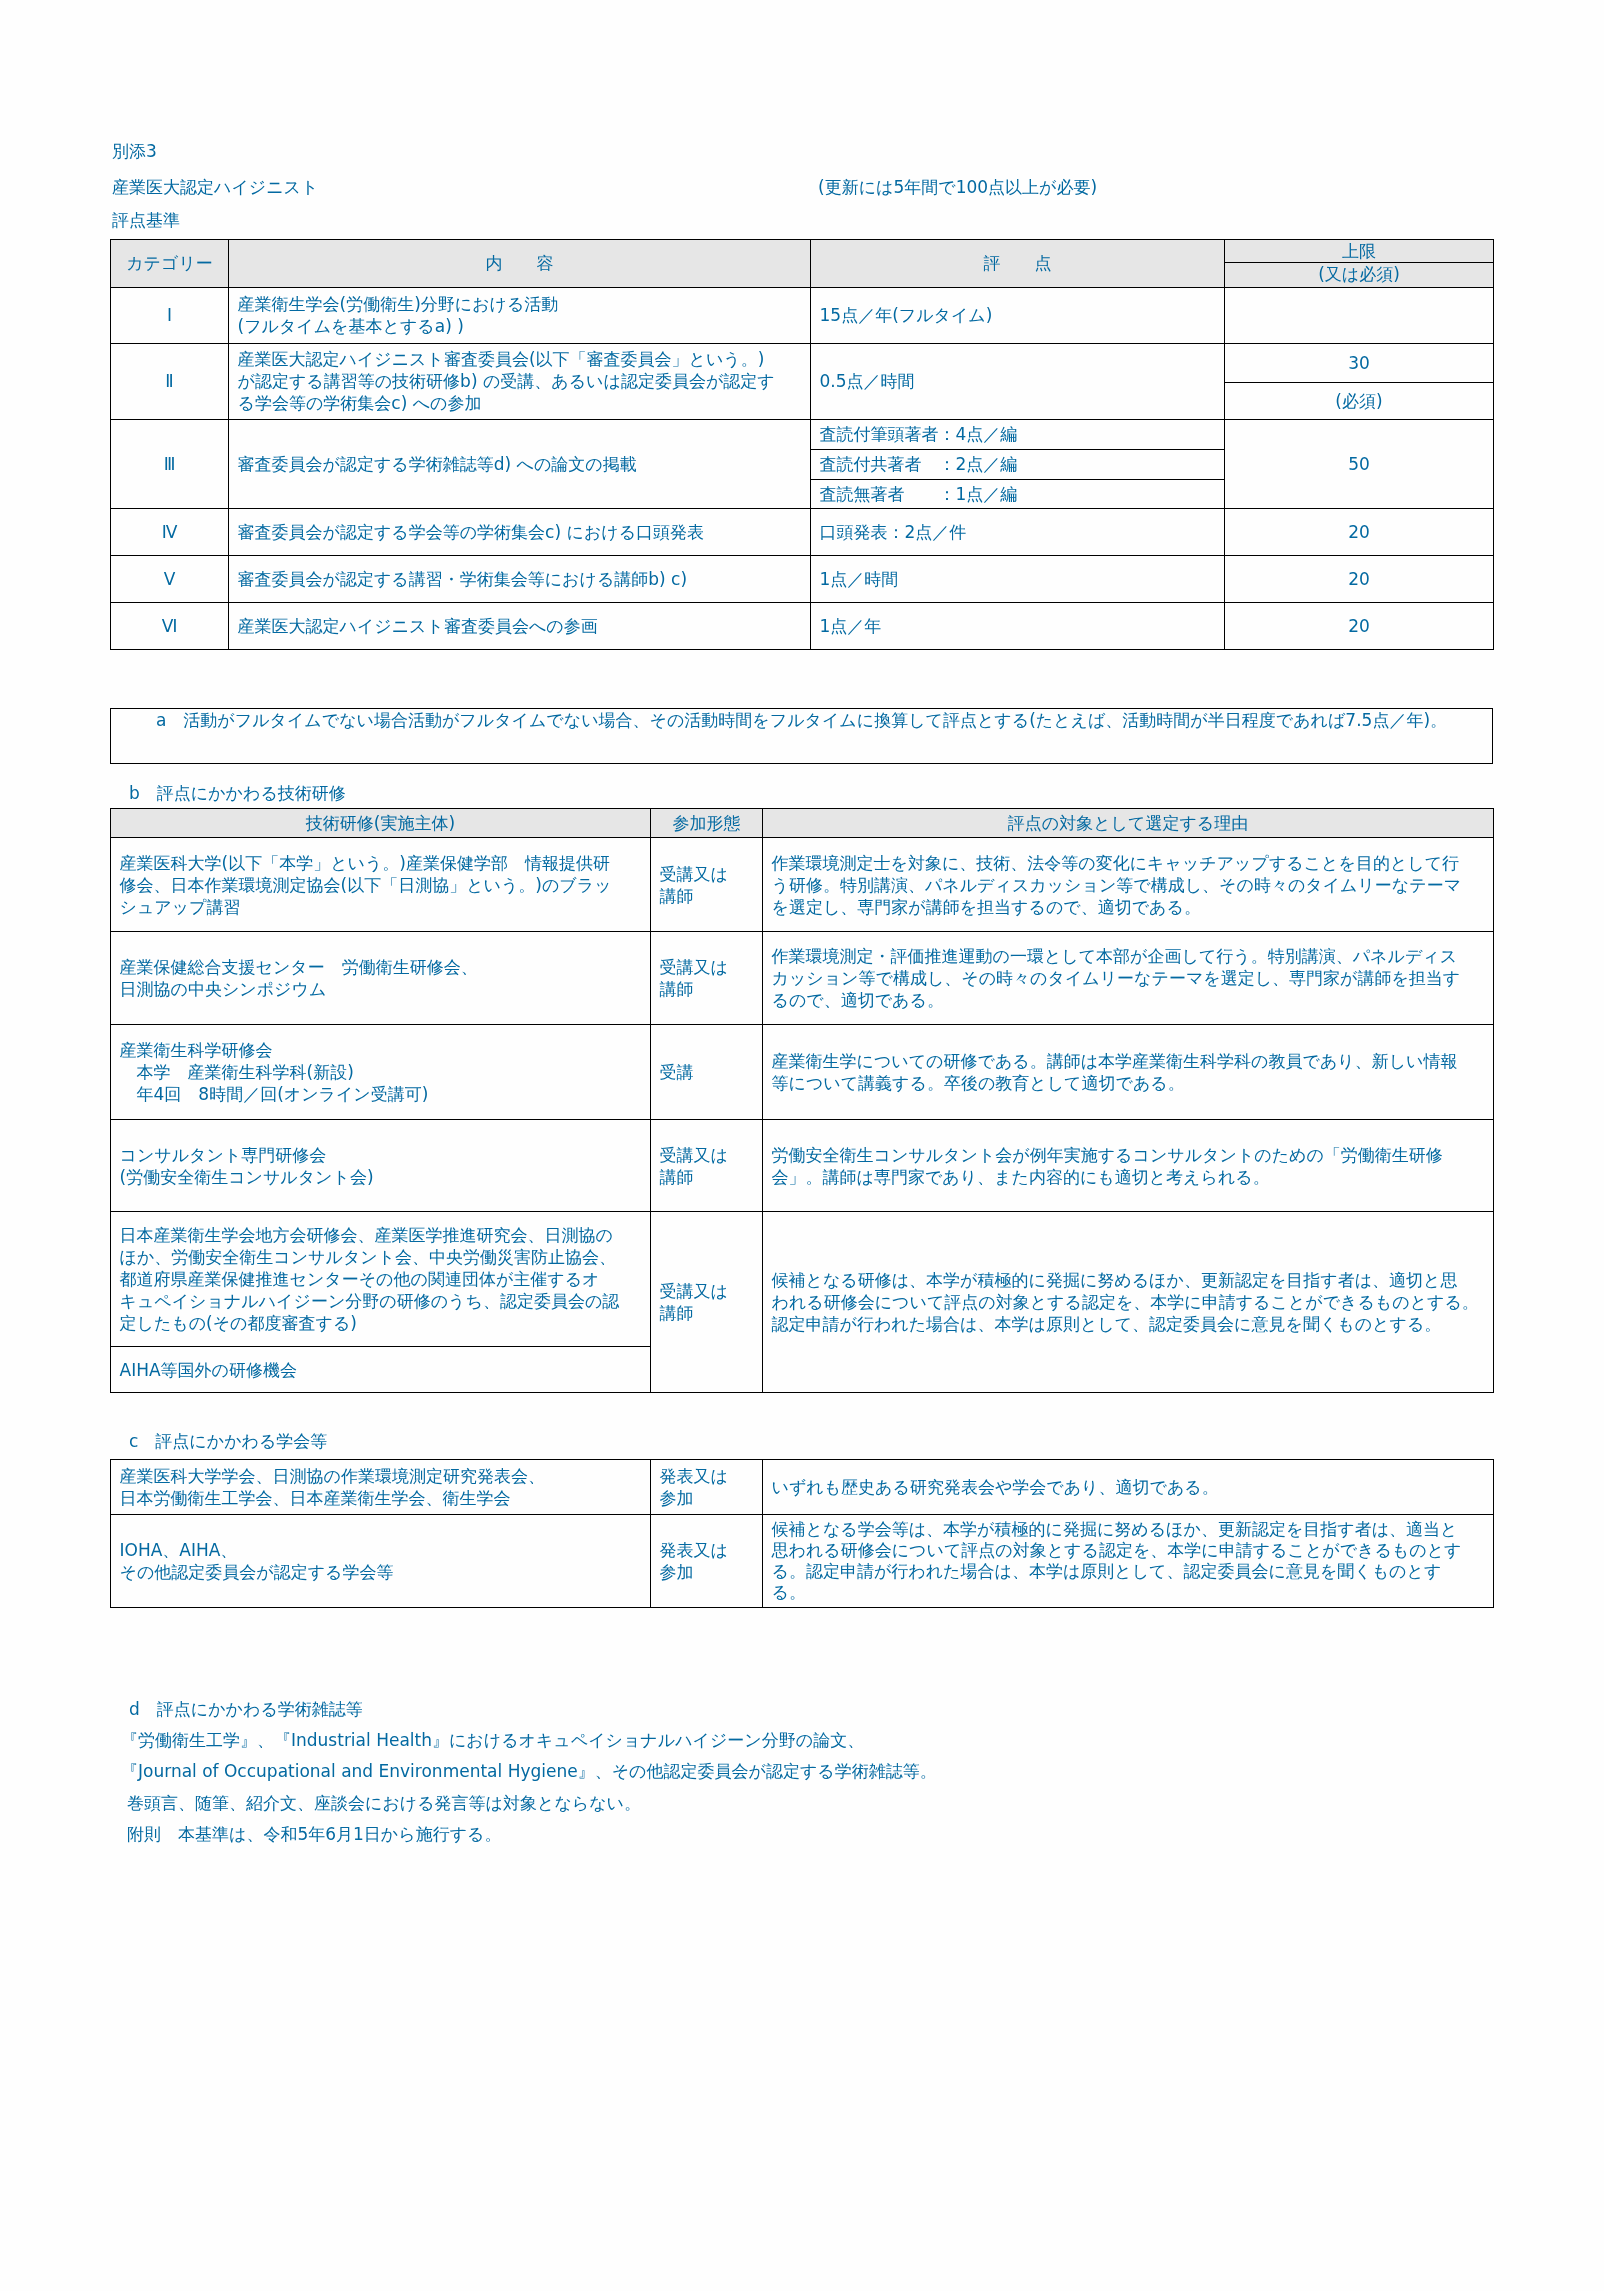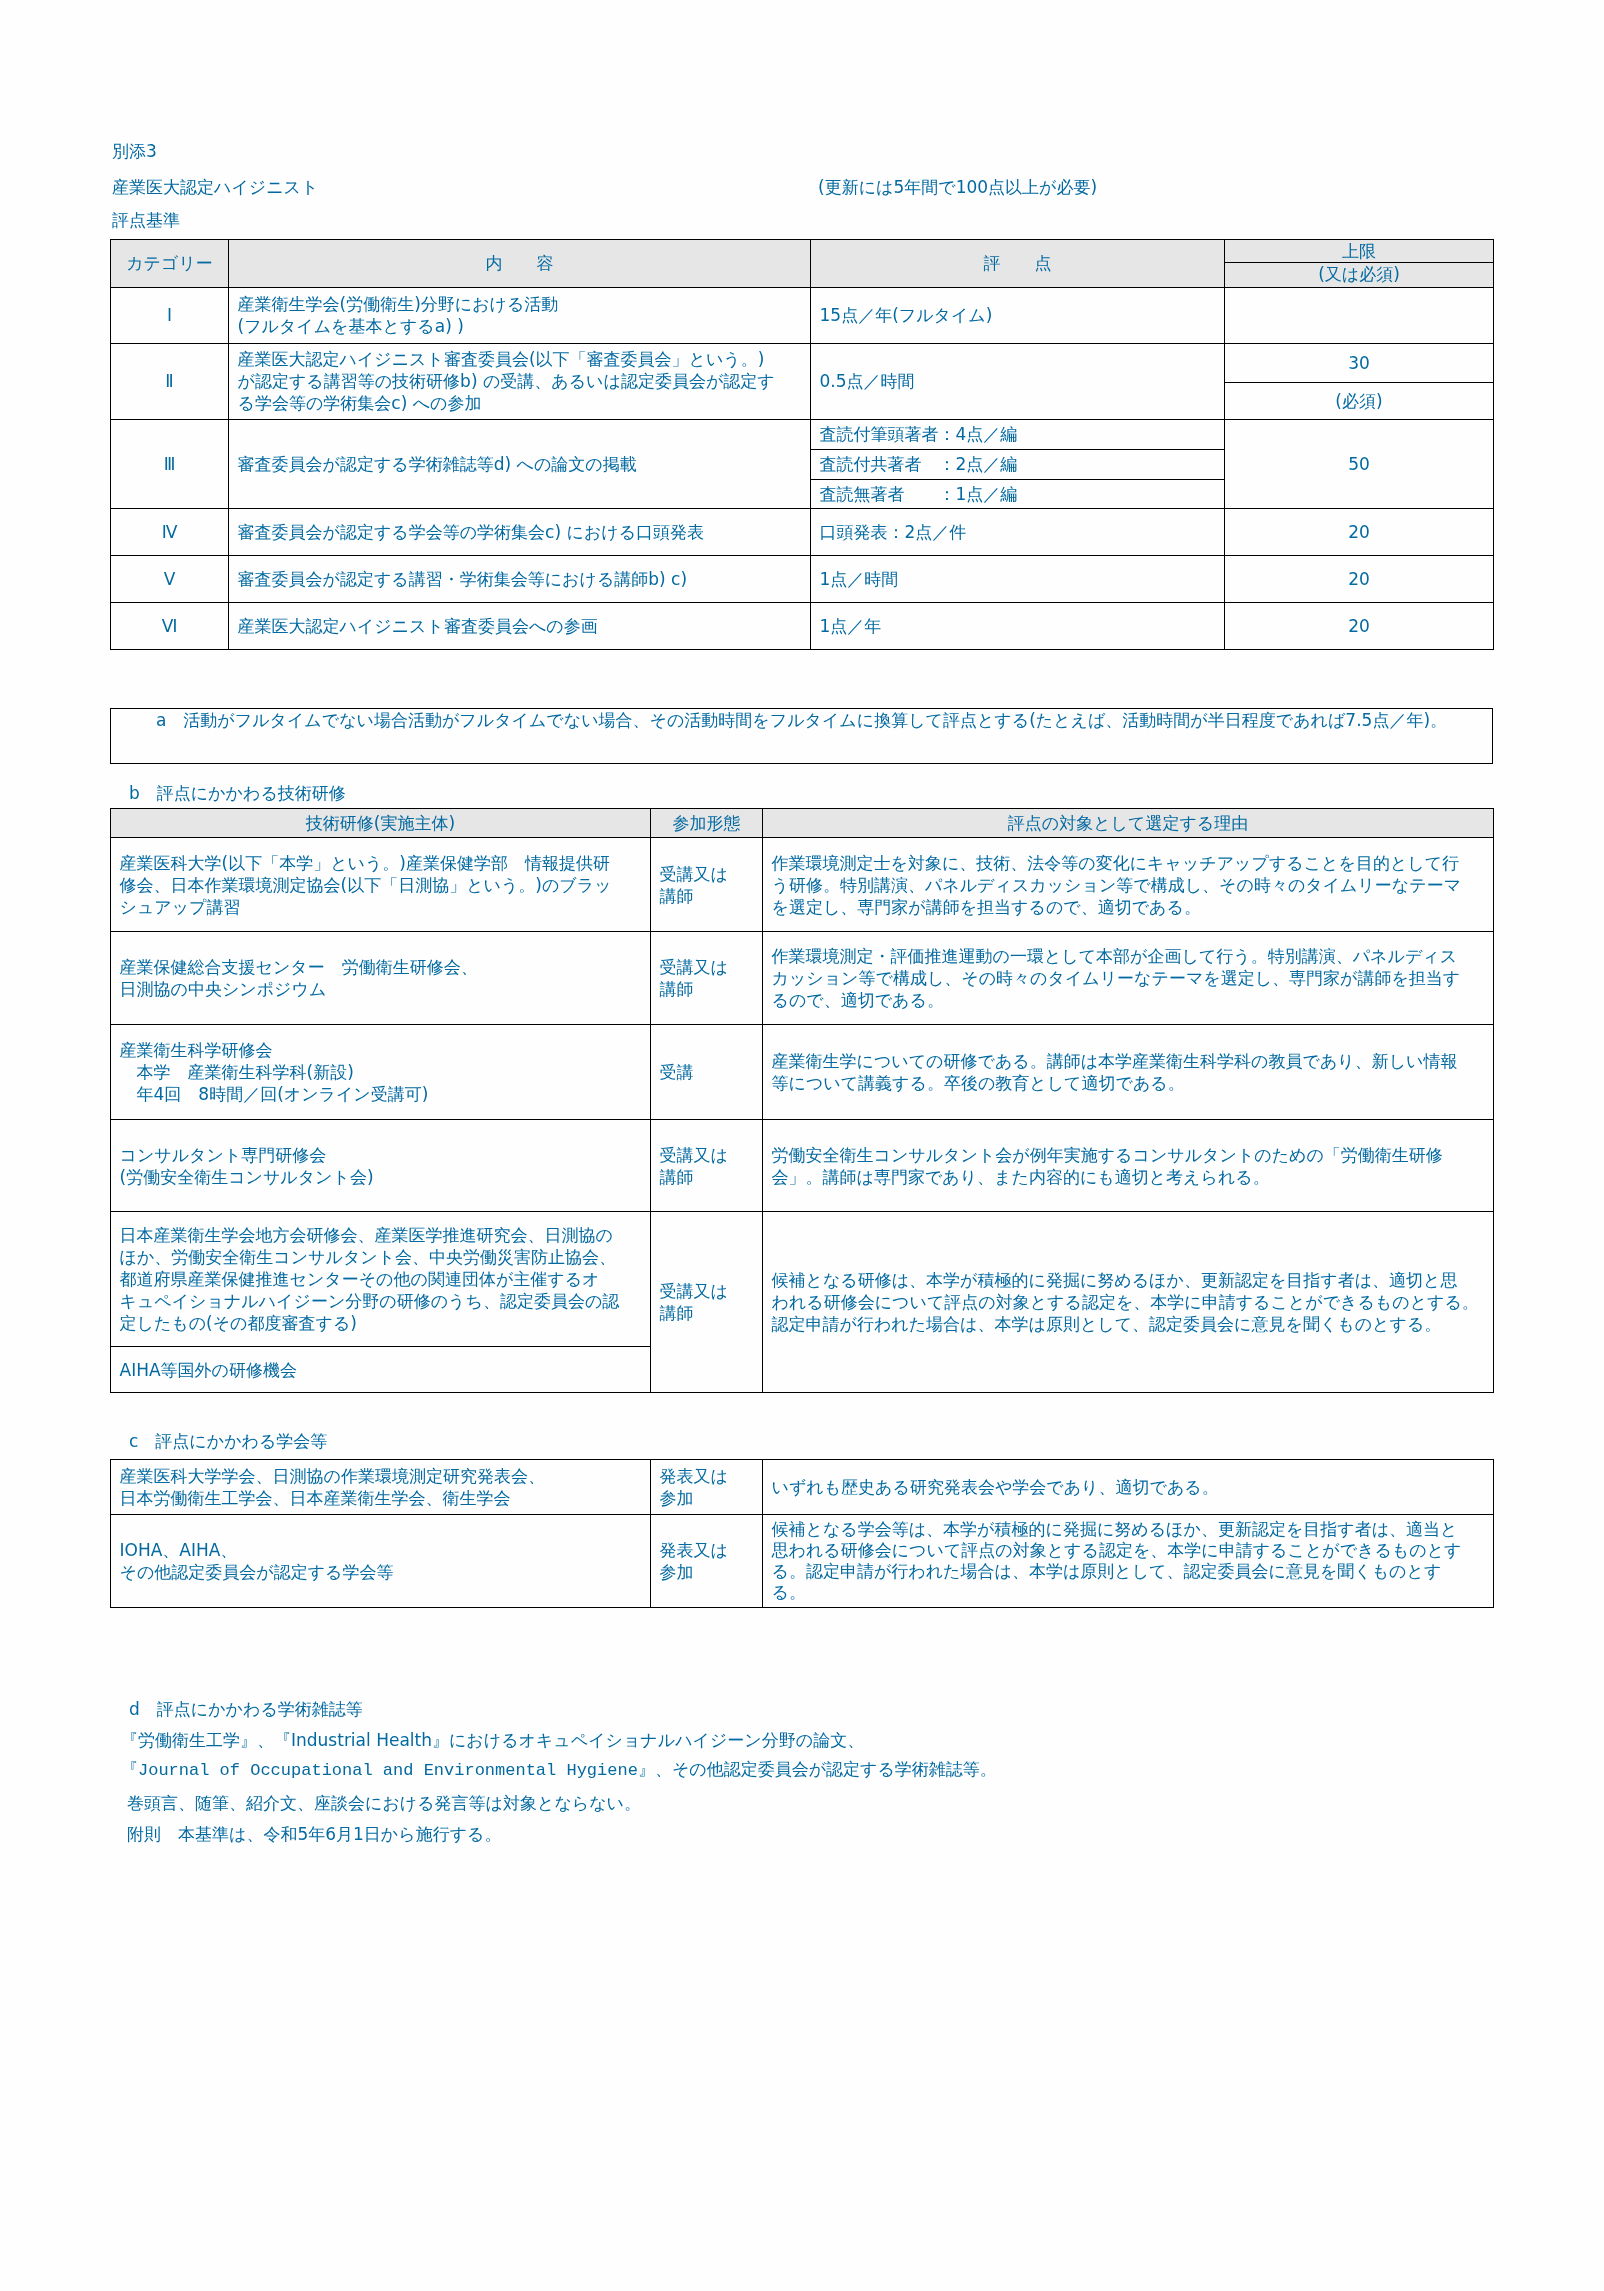--- a/index.html
+++ b/index.html
@@ -274,18 +274,18 @@
         <div>思われる研修会について評点の対象とする認定を、本学に申請することができるものとす</div>
         <div>る。認定申請が行われた場合は、本学は原則として、認定委員会に意見を聞くものとす</div>
         <div>る。</div>
       </td>
     </tr>
   </tbody>
     </table>
 
   <div class="abs" style="left:129px; top:1698px;">d　評点にかかわる学術雑誌等</div>
   <div class="abs" style="left:121px; top:1729px;">『労働衛生工学』、『Industrial Health』におけるオキュペイショナルハイジーン分野の論文、</div>
-  <div class="abs" style="left:121px; top:1760px;font-family:Liberation Mono, monospace;">『Journal of Occupational and Environmental Hygiene』、その他認定委員会が認定する学術雑誌等。</div>
+  <div class="abs" style="left:121px; top:1760px;">『Journal of Occupational and Environmental Hygiene』、その他認定委員会が認定する学術雑誌等。</div>
   <div class="abs" style="left:127px; top:1792px;">巻頭言、随筆、紹介文、座談会における発言等は対象とならない。</div>
   <div class="abs" style="left:127px; top:1823px;">附則　本基準は、令和5年6月1日から施行する。</div>
 
 </div>
 
 
 </body></html>

